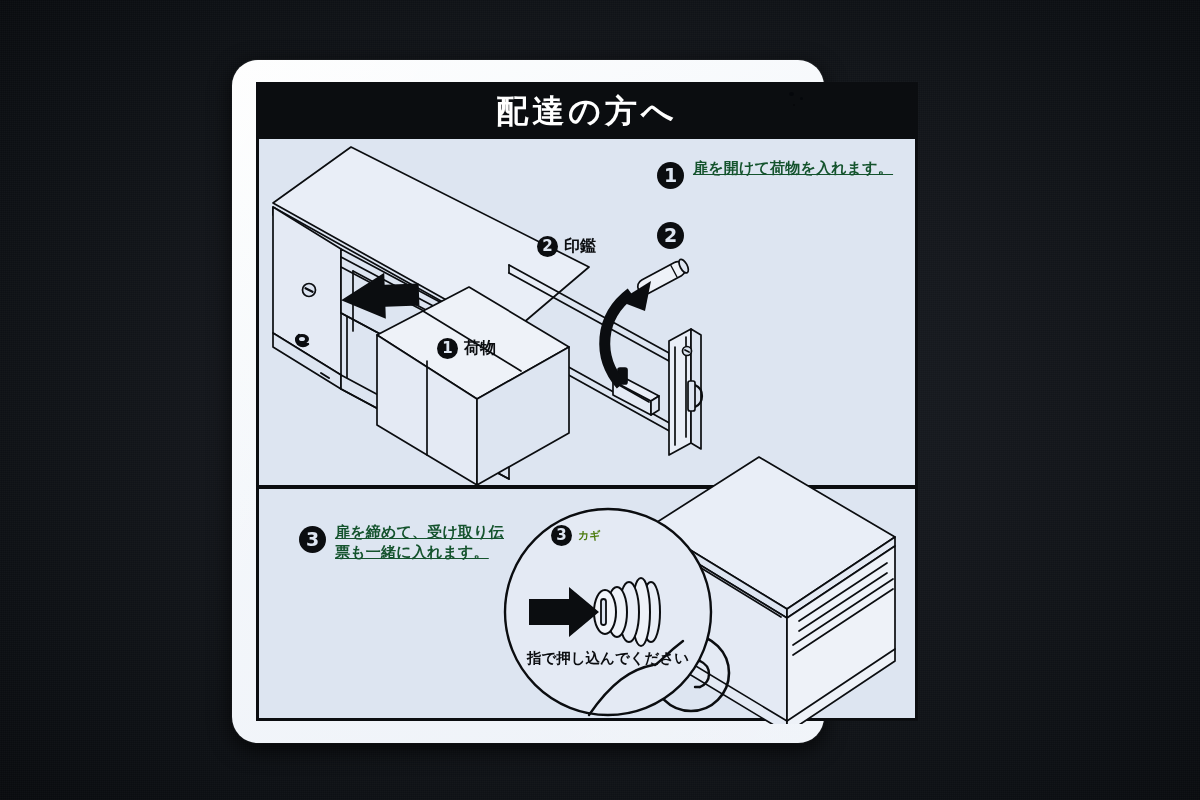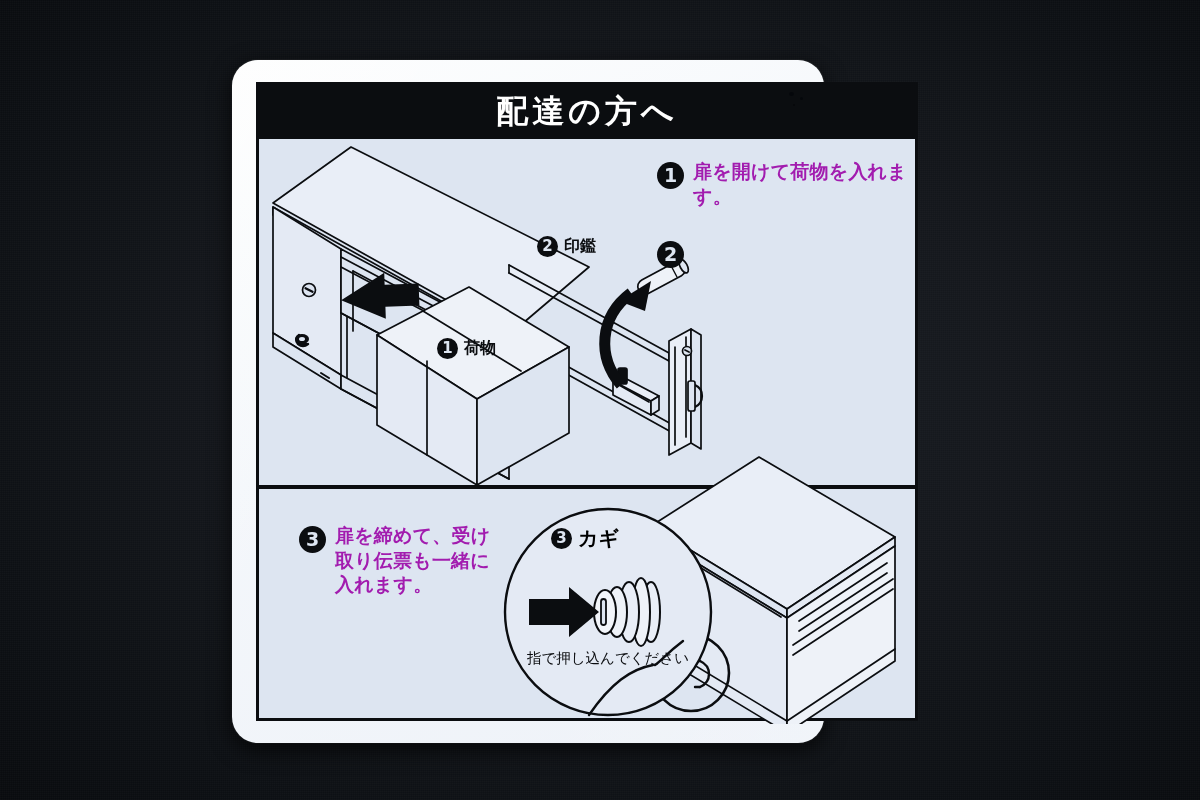--- a/index.html
+++ b/index.html
@@ -125,25 +125,26 @@
     width: 250px;
   }
   .step-row {
     display: flex;
     align-items: flex-start;
     gap: 9px;
     margin-bottom: 30px;
   }
   .step-row .num-badge { margin-top: 3px; }
   .step-text {
-    color: #a21caf;
-    font-size: 19px;
+    color: #14532d;
+    font-size: 15px;
     font-weight: 700;
     line-height: 1.30;
     letter-spacing: .2px;
+    text-decoration: underline;
   }
 
   
   #step3 {
     position: absolute;
     left: 40px;
     top: 438px;
     width: 210px;
     display: flex;
     align-items: flex-start;
@@ -161,32 +162,32 @@
   }
   #callout-label {
     position: absolute;
     left: 46px;
     top: 16px;
     display: flex;
     align-items: center;
     gap: 6px;
   }
   #callout-label .lbl {
-    font-size: 20px;
-    font-weight: 700;
-    color: #000000;
+    font-size: 11px;
+    font-weight: 700;
+    color: #4d7c0f;
   }
   #callout-caption {
     position: absolute;
     left: 0;
     top: 140px;
     width: 206px;
     text-align: center;
     font-size: 14.5px;
-    font-weight: 400;
+    font-weight: 700;
     color: #0b0d10;
     line-height: 1.35;
   }
 
   
   .diag-label {
     position: absolute;
     display: flex;
     align-items: center;
     gap: 6px;

